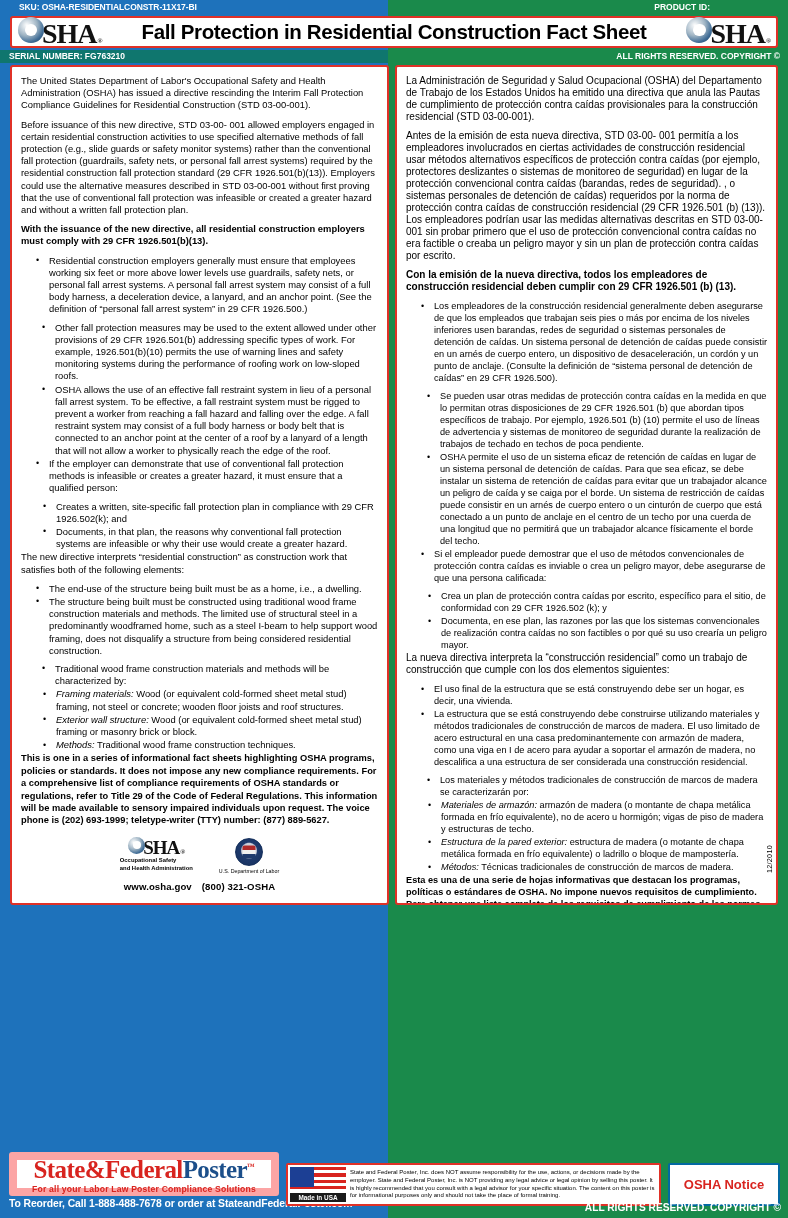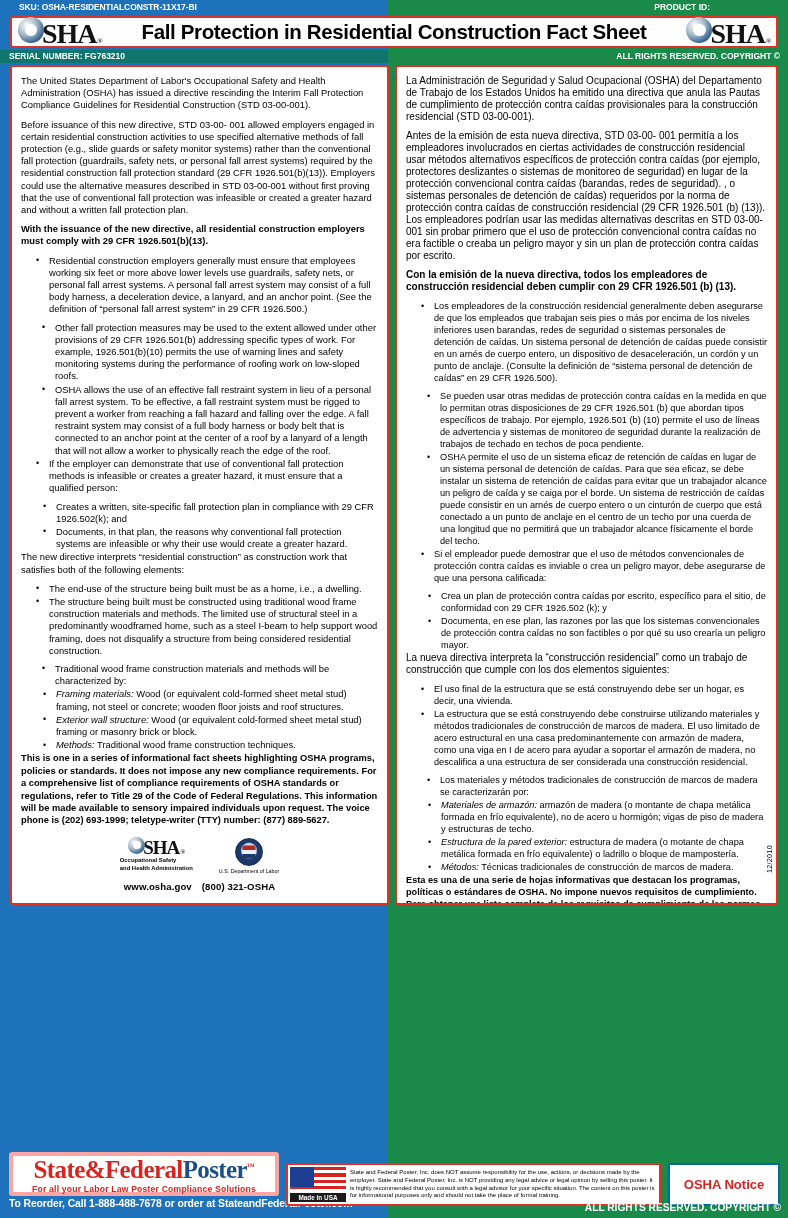--- a/index.html
+++ b/index.html
@@ -180,21 +180,21 @@
 
   
   .vendor-bg {
     position: absolute; top: 1148px; left: 0; width: 788px; height: 70px;
   }
   .vendor-bg .blue { position: absolute; left: 0; top: 0; width: 388px; height: 70px; background: #1e72bb; }
   .vendor-bg .greenv { position: absolute; left: 388px; top: 0; right: 0; height: 70px; background: #1a8a4b; }
 
   .brand-box {
     position: absolute; top: 1152px; left: 9px; width: 270px; height: 44px;
-    background: #ffffff; border: 4px solid #fca5a5; border-radius: 3px;
+    background: #ffffff; border: 8px solid #fca5a5; border-radius: 3px;
     display: flex; flex-direction: column; align-items: center; justify-content: center;
   }
   .brand-name {
     font-family: "Liberation Serif", serif;
     font-size: 25px; font-weight: bold; line-height: 26px;
     white-space: nowrap; letter-spacing: -0.6px;
   }
   .brand-name .red { color: #d8241f; }
   .brand-name .blue2 { color: #1c4f8a; }
   .brand-name .tm { font-size: 8px; vertical-align: super; color: #d8241f; }
@@ -354,21 +354,21 @@
       </ul>
       <ul class="lvl2">
         <li>Se pueden usar otras medidas de protección contra caídas en la medida en que lo permitan otras disposiciones de 29 CFR 1926.501 (b) que abordan tipos específicos de trabajo. Por ejemplo, 1926.501 (b) (10) permite el uso de líneas de advertencia y sistemas de monitoreo de seguridad durante la realización de trabajos de techado en techos de poca pendiente.</li>
         <li>OSHA permite el uso de un sistema eficaz de retención de caídas en lugar de un sistema personal de detención de caídas. Para que sea eficaz, se debe instalar un sistema de retención de caídas para evitar que un trabajador alcance un peligro de caída y se caiga por el borde. Un sistema de restricción de caídas puede consistir en un arnés de cuerpo entero o un cinturón de cuerpo que está conectado a un punto de anclaje en el centro de un techo por una cuerda de una longitud que no permitirá que un trabajador alcance físicamente el borde del techo.</li>
       </ul>
       <ul class="lvl1">
         <li>Si el empleador puede demostrar que el uso de métodos convencionales de protección contra caídas es inviable o crea un peligro mayor, debe asegurarse de que una persona calificada:</li>
       </ul>
       <ul class="lvl3">
         <li>Crea un plan de protección contra caídas por escrito, específico para el sitio, de conformidad con 29 CFR 1926.502 (k); y</li>
-        <li>Documenta, en ese plan, las razones por las que los sistemas convencionales de protección contra caídas no son factibles o por qué su uso crearía un peligro mayor.</li>
+        <li>Documenta, en ese plan, las razones por las que los sistemas convencionales de realización contra caídas no son factibles o por qué su uso crearía un peligro mayor.</li>
       </ul>
 
       <p>La nueva directiva interpreta la “construcción residencial” como un trabajo de construcción que cumple con los dos elementos siguientes:</p>
       <ul class="lvl1">
         <li>El uso final de la estructura que se está construyendo debe ser un hogar, es decir, una vivienda.</li>
         <li>La estructura que se está construyendo debe construirse utilizando materiales y métodos tradicionales de construcción de marcos de madera. El uso limitado de acero estructural en una casa predominantemente con armazón de madera, como una viga en I de acero para ayudar a soportar el armazón de madera, no descalifica a una estructura de ser considerada una construcción residencial.</li>
       </ul>
       <ul class="lvl2">
         <li>Los materiales y métodos tradicionales de construcción de marcos de madera se caracterizarán por:</li>
       </ul>

